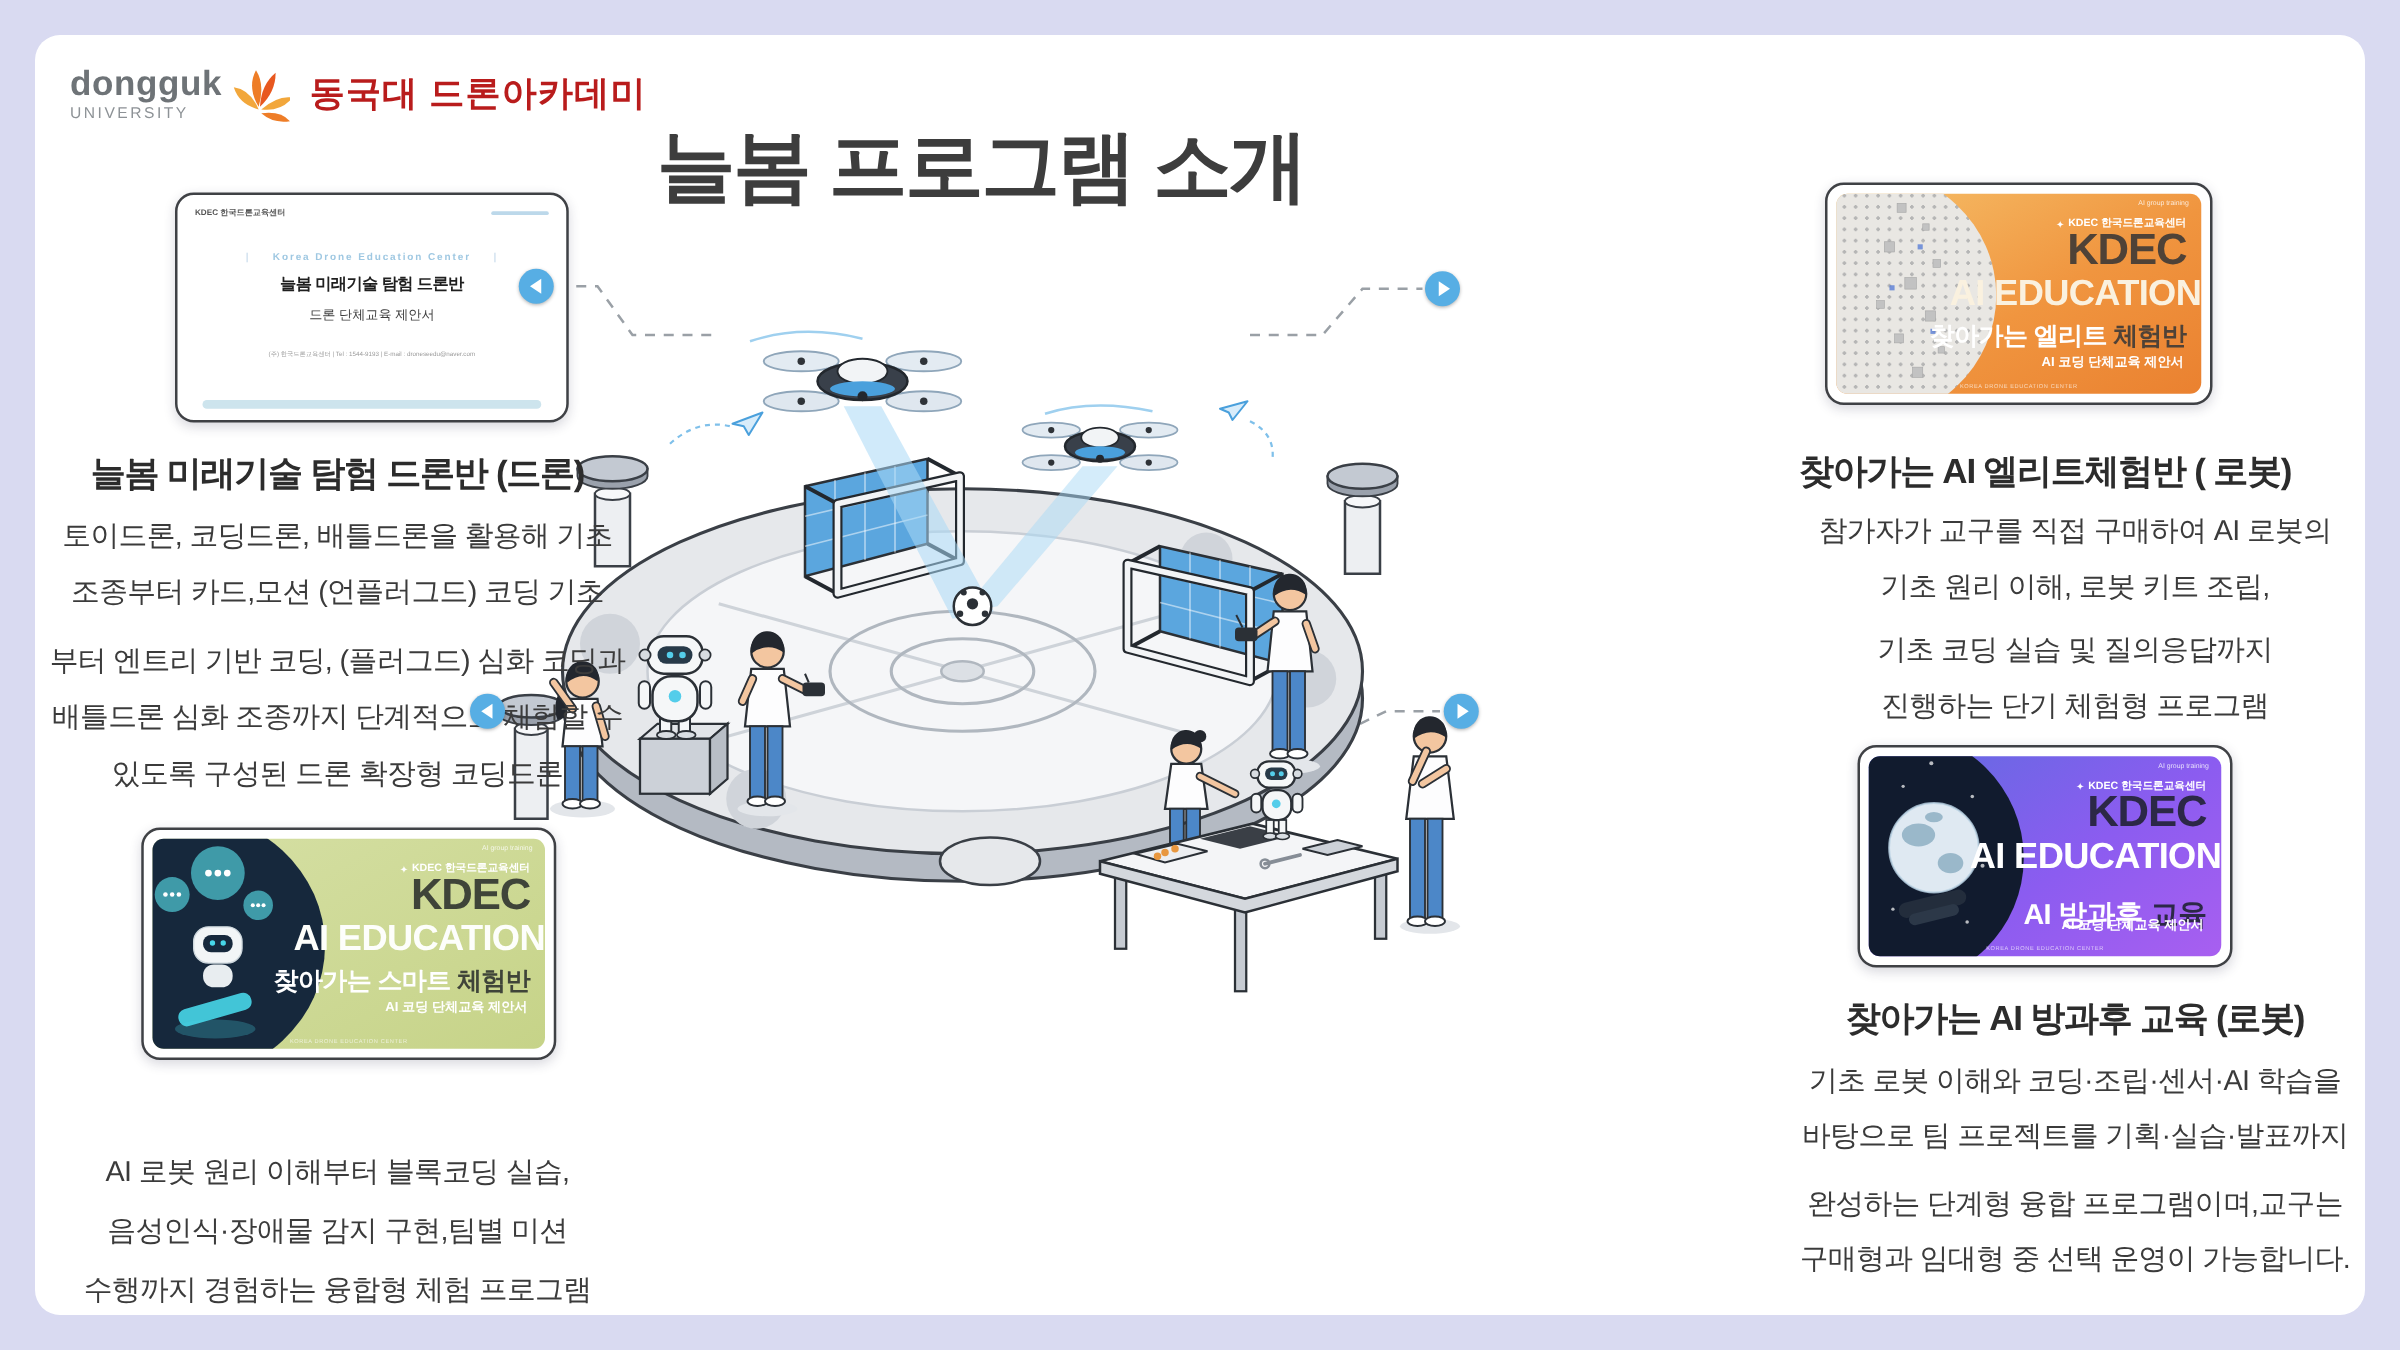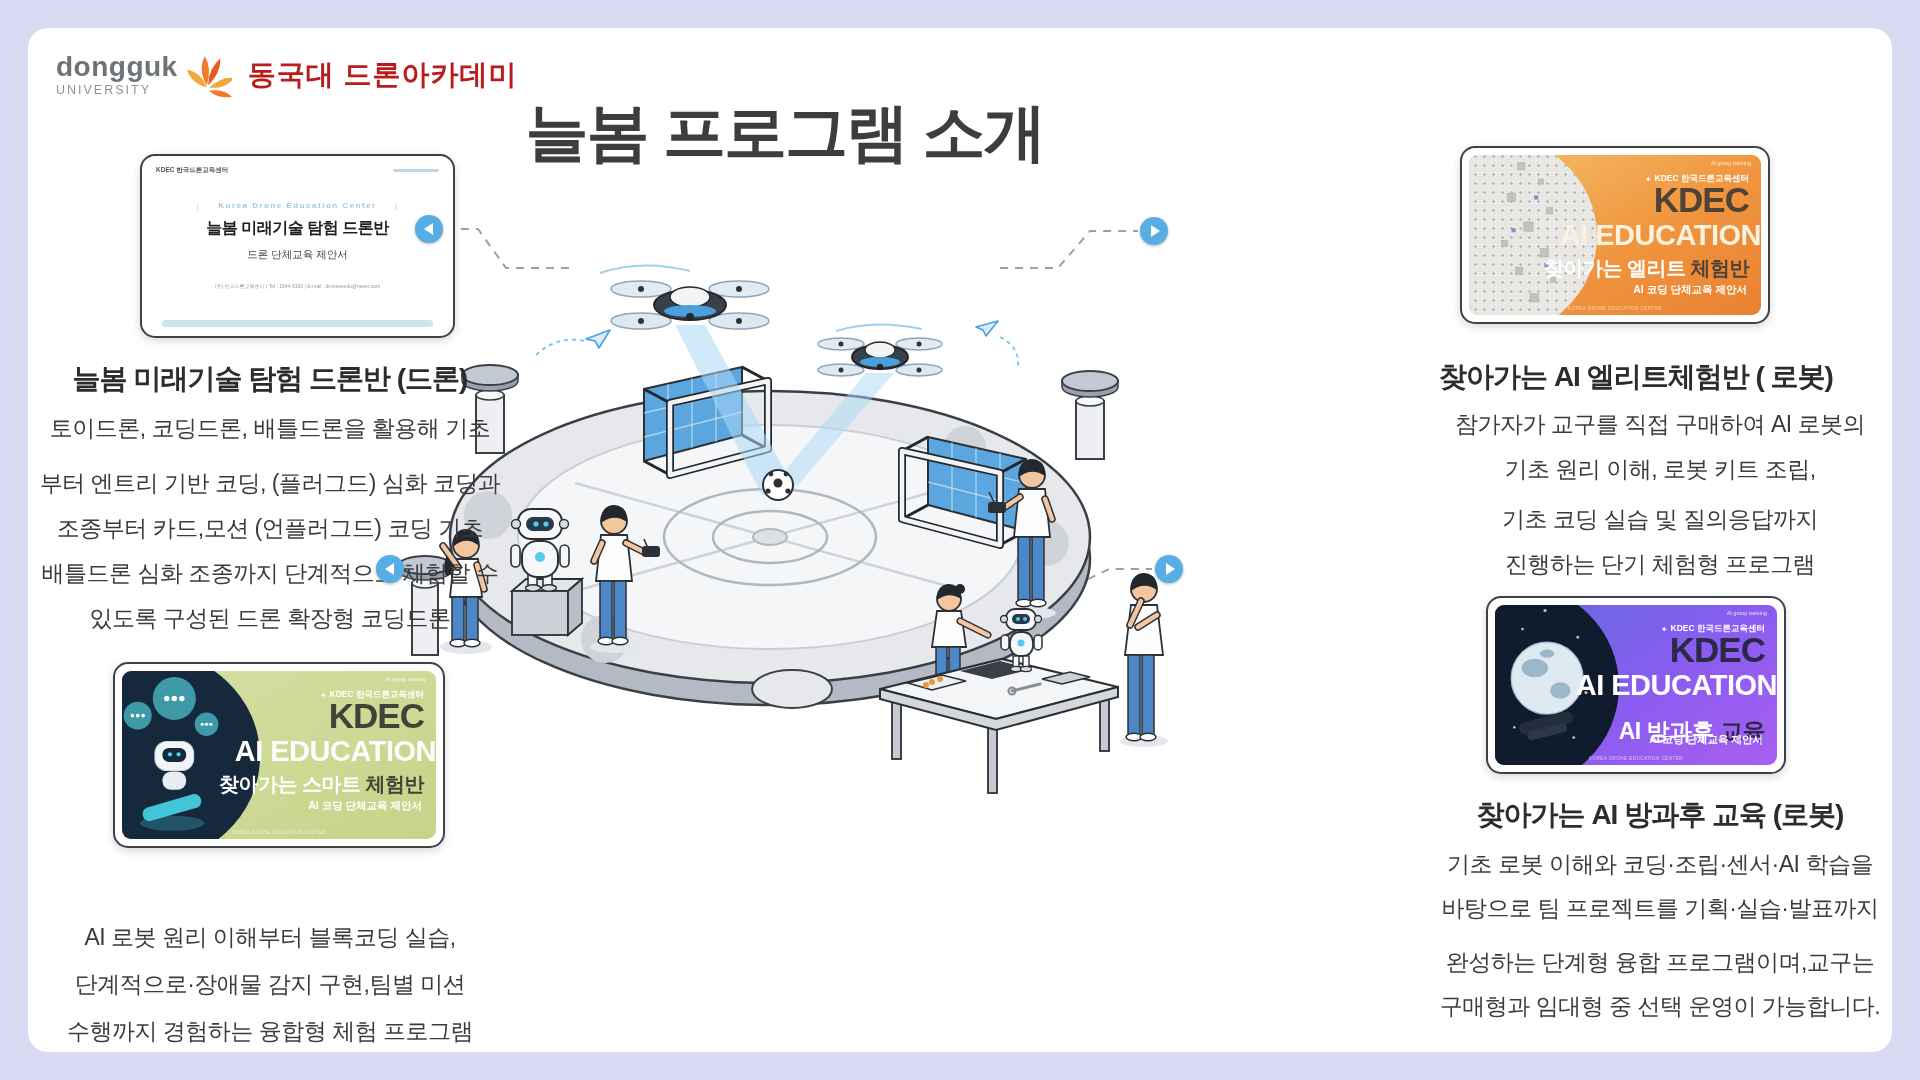--- a/index.html
+++ b/index.html
@@ -24,21 +24,21 @@
 
 .thumb{position:absolute;background:#fff;border:2px solid #3f4145;border-radius:15px;box-shadow:0 3px 9px rgba(40,40,70,.18);z-index:2;}
 
 .doc-thumb{padding:10px 14px 0 14px;}
 .doc-head{display:flex;justify-content:space-between;align-items:center;}
 .doc-logo{font-size:6.5px;color:#555;font-weight:700;}
 .doc-url{width:46px;height:3px;background:#bcd8ea;border-radius:2px;}
 .doc-eyebrow{text-align:center;color:#9fc8e2;font-size:8px;letter-spacing:1.5px;margin-top:26px;font-weight:600;}
 .doc-eyebrow::before{content:"|";color:#cfe0ee;margin-right:18px;}
 .doc-eyebrow::after{content:"|";color:#cfe0ee;margin-left:18px;}
-.doc-title{text-align:center;font-size:16px;font-weight:800;color:#1f1f1f;margin-top:8px;letter-spacing:-.5px;}
+.doc-title{text-align:center;font-size:13px;font-weight:800;color:#1f1f1f;margin-top:8px;letter-spacing:-.5px;}
 .doc-sub{text-align:center;font-size:10.5px;color:#3c3c3c;margin-top:9px;}
 .doc-footer{text-align:center;font-size:5px;color:#9a9a9a;margin-top:21px;}
 .doc-bar{position:absolute;left:20px;right:20px;bottom:9px;height:7px;background:#cde4ed;border-radius:4px;}
 
 .kdec-thumb{padding:7px;}
 .kdec-inner{position:relative;width:100%;height:100%;border-radius:9px;overflow:hidden;}
 .kdec-inner.orange{background:linear-gradient(150deg,#f6c06a 0%,#f0953f 55%,#ea8130 100%);}
 .kdec-inner.green{background:linear-gradient(150deg,#d6e0a5 0%,#c6d388 100%);}
 .kdec-inner.purple{background:linear-gradient(145deg,#5f6ce0 0%,#8b5cf0 55%,#a85ff0 100%);}
 .kdec-img{position:absolute;left:-30%;top:-13%;width:74%;height:128%;border-radius:50%;overflow:hidden;}
@@ -111,22 +111,22 @@
     </div>
     <div class="doc-eyebrow">Korea Drone Education Center</div>
     <div class="doc-title">늘봄 미래기술 탐험 드론반</div>
     <div class="doc-sub">드론 단체교육 제안서</div>
     <div class="doc-footer">(주) 한국드론교육센터  |  Tel : 1544-9193  |  E-mail : droneseedu@naver.com</div>
     <div class="doc-bar"></div>
   </div>
   <div class="sec-heading" style="left:40px;top:360px;width:460px;">늘봄 미래기술 탐험 드론반 (드론)</div>
   <div class="sec-body" style="left:30px;top:406px;width:480px;">
     <div class="line">토이드론, 코딩드론, 배틀드론을 활용해 기초</div>
+    <div class="line">조종부터 카드,모션 (언플러그드) 코딩 기초</div>
     <div class="line gap10">부터 엔트리 기반 코딩, (플러그드) 심화 코딩과</div>
-    <div class="line">조종부터 카드,모션 (언플러그드) 코딩 기초</div>
     <div class="line">배틀드론 심화 조종까지  단계적으로 체험할 수</div>
     <div class="line">있도록 구성된 드론 확장형 코딩드론</div>
   </div>
   <button class="nav-btn" style="left:415px;top:215px;">
     <span class="tri tri-left"></span>
   </button>
 
   <div class="thumb kdec-thumb" style="left:1460px;top:146px;width:310px;height:178px;">
     <div class="kdec-inner orange">
       <div class="kdec-img img-orange">
@@ -213,21 +213,21 @@
       <div class="kdec-tagline">
         <span class="tl-light">찾아가는 스마트</span>
         <span class="tl-dark">체험반</span>
       </div>
       <div class="kdec-proposal">AI 코딩 단체교육 제안서</div>
       <div class="kdec-footer">KOREA DRONE EDUCATION CENTER</div>
     </div>
   </div>
   <div class="sec-body" style="left:35px;top:914px;width:470px;">
     <div class="line" style="line-height:47px;">AI 로봇 원리 이해부터 블록코딩 실습,</div>
-    <div class="line" style="line-height:47px;">단계적으로·장애물 감지 구현,팀별 미션</div>
+    <div class="line" style="line-height:47px;">음성인식·장애물 감지 구현,팀별 미션</div>
     <div class="line" style="line-height:47px;">수행까지 경험하는 융합형 체험 프로그램</div>
   </div>
   <button class="nav-btn" style="left:376px;top:555px;">
     <span class="tri tri-left"></span>
   </button>
 
   <div class="thumb kdec-thumb" style="left:1486px;top:596px;width:300px;height:178px;">
     <div class="kdec-inner purple">
       <div class="kdec-img img-purple">
         <svg viewBox="0 0 200 200">

